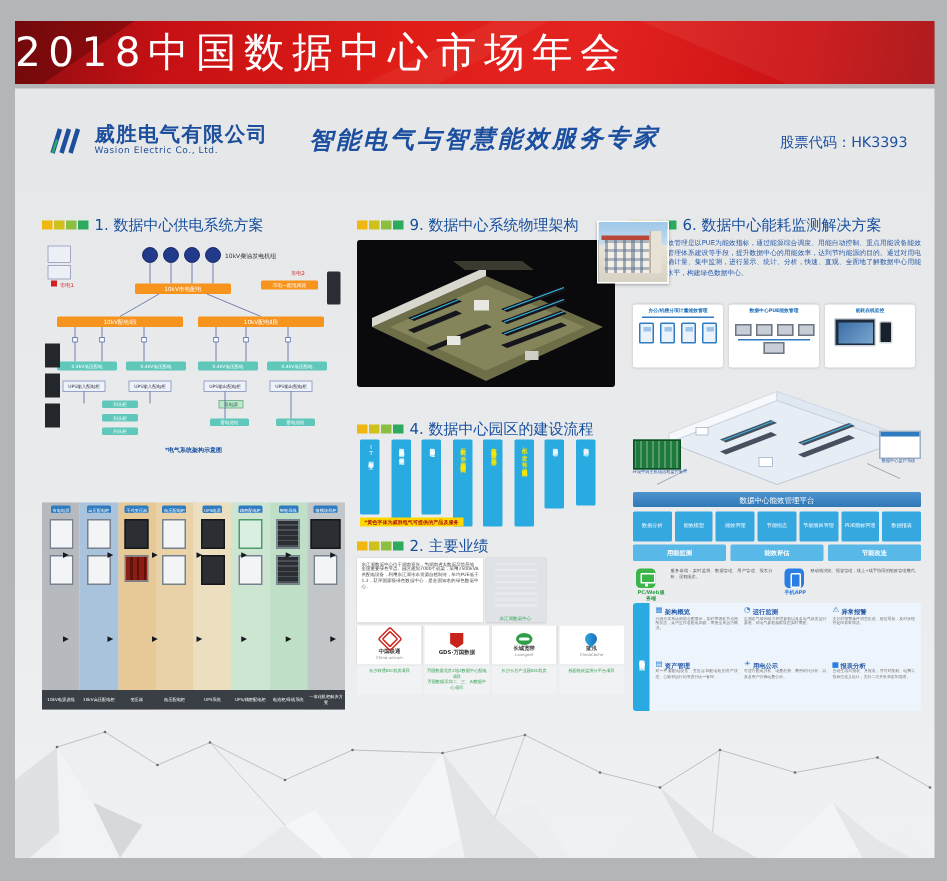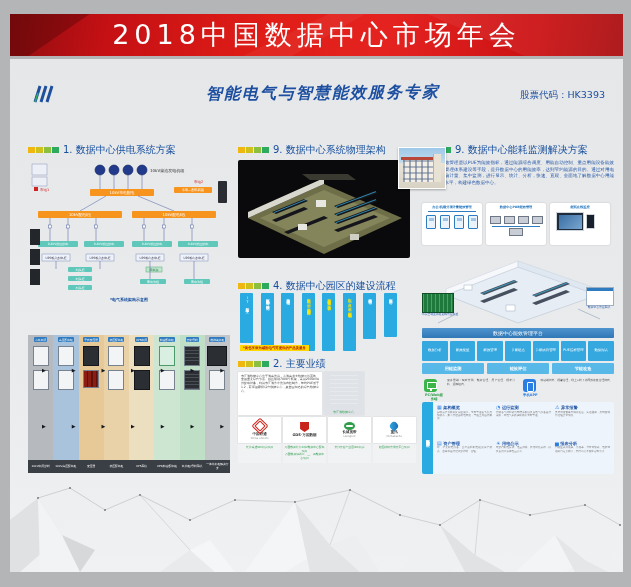--- a/index.html
+++ b/index.html
@@ -1,21 +1,21 @@
 <!DOCTYPE html>
 <html><head>
 <meta charset="utf-8">
 <style>
   html,body{margin:0;padding:0}
   body{width:631px;height:587px;background:#b3b5b7;font-family:"DejaVu Sans",sans-serif;position:relative;overflow:hidden}
   .abs{position:absolute}
   
   .banner{position:absolute;left:10px;top:14px;width:613px;height:42px;overflow:hidden;
     background:linear-gradient(100deg,#8e0d10 0%,#c51014 16%,#e01d17 42%,#e42320 62%,#cb1114 86%,#a90e11 100%);
-    display:flex;align-items:center;justify-content:center}
+    display:flex;align-items:center;}
   .banner .poly{position:absolute;inset:0}
   .p1{clip-path:polygon(68% 0,100% 0,100% 100%,84% 100%);background:rgba(255,255,255,.06)}
   .p2{clip-path:polygon(38% 100%,52% 0,58% 0,46% 100%);background:rgba(255,255,255,.05)}
   .p3{clip-path:polygon(0 0,13% 0,3% 100%,0 100%);background:rgba(40,0,0,.28)}
   .banner-title{position:relative;color:#fff;font-size:27px;font-weight:500;letter-spacing:5px;white-space:nowrap}
   
   .poster{position:absolute;left:10px;top:59px;width:613px;height:513px;overflow:hidden;
     background:linear-gradient(180deg,#e6e7e9 0%,#eaebed 60%,#f0f1f2 100%)}
   
   .wlogo{position:absolute;left:22px;top:24px;display:flex;align-items:center;gap:5px}
@@ -151,20 +151,24 @@
 
 <div class="poster">
 
   <div class="wlogo">
     <svg width="26" height="22" viewBox="0 0 26 22">
       <path d="M3 19 L8 3" stroke="#1e4f9c" stroke-width="3" fill="none"></path>
       <path d="M9 19 L14 3" stroke="#1e4f9c" stroke-width="3" fill="none"></path>
       <path d="M15 19 L20 3" stroke="#1e4f9c" stroke-width="3" fill="none"></path>
       <path d="M3 19 L6 10" stroke="#2fa86a" stroke-width="1.6" fill="none"></path>
     </svg>
+    <div class="wname">
+      <div class="cn">威胜电气有限公司</div>
+      <div class="en">Wasion Electric Co., Ltd.</div>
+    </div>
   </div>
   <div class="slogan">智能电气与智慧能效服务专家</div>
   <div class="stock">股票代码：HK3393</div>
 
   <div id="s1" class="sec">
     <div class="sec-head" style="left:0;top:0">
       <span class="sq q1"></span>
         <span class="sq q2"></span>
         <span class="sq q3"></span>
         <span class="sq q4"></span>
@@ -441,21 +445,21 @@
       </div>
     </div>
   </div>
 
   <div id="s6" class="sec">
     <div class="sec-head" style="left:0;top:0">
       <span class="sq q1"></span>
         <span class="sq q2"></span>
         <span class="sq q3"></span>
         <span class="sq q4"></span>
-      <span class="sec-title">9. 数据中心能耗监测解决方案</span>
+      <span class="sec-title">6. 数据中心能耗监测解决方案</span>
     </div>
     <div class="intro t45">数据中心能效管理是以PUE为能效指标，通过能源综合调度、用能自动控制、重点用能设备能效提升、能源管理体系建设等手段，提升数据中心的用能效率，达到节约能源的目的。通过对用电数据进行精确计量、集中监测，进行显示、统计、分析，快速、直观、全面地了解数据中心用能结构和用能水平，构建绿色数据中心。</div>
     <div class="panels">
       <div class="panel">
         <div class="pt">办公/机楼分项计量能效管理</div>
         <div class="busln"></div>
         <div class="meterrow">
             <div class="meter"></div>
             <div class="meter"></div>
             <div class="meter"></div>

